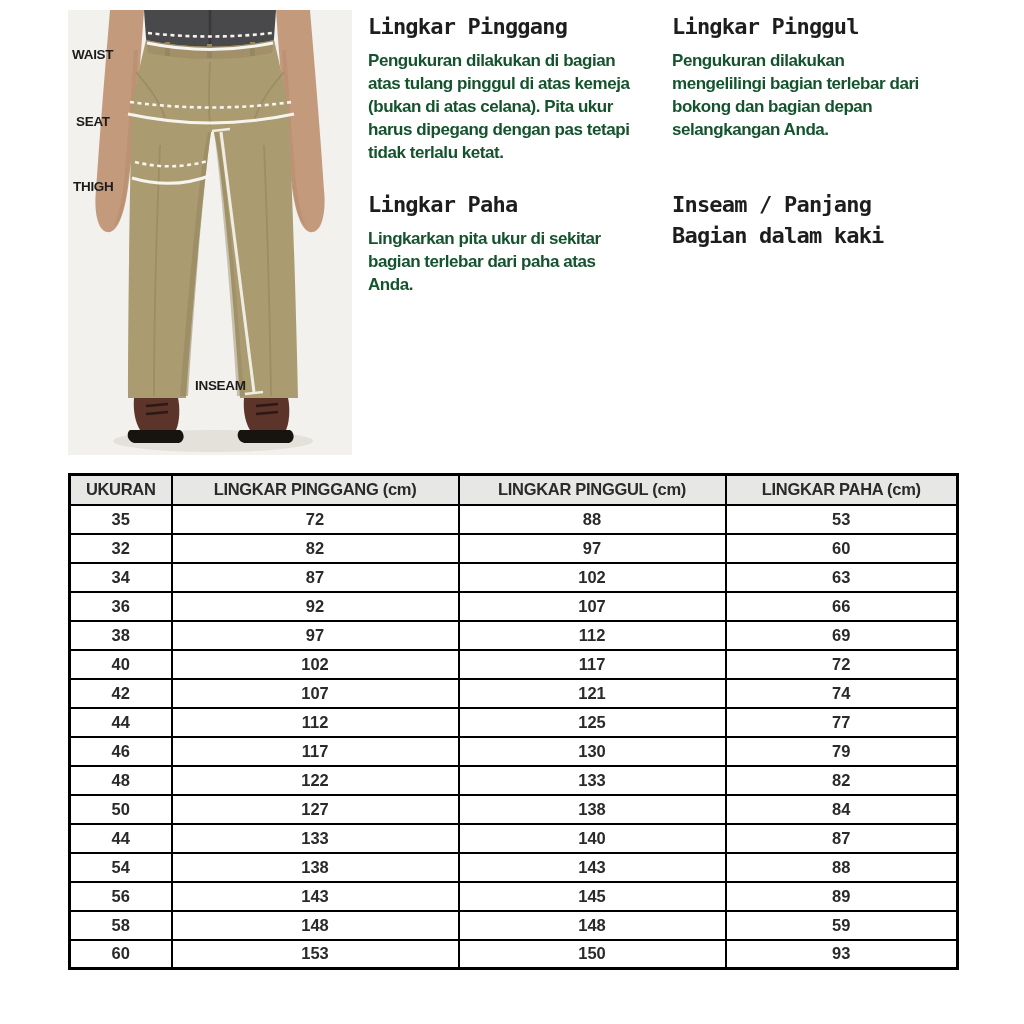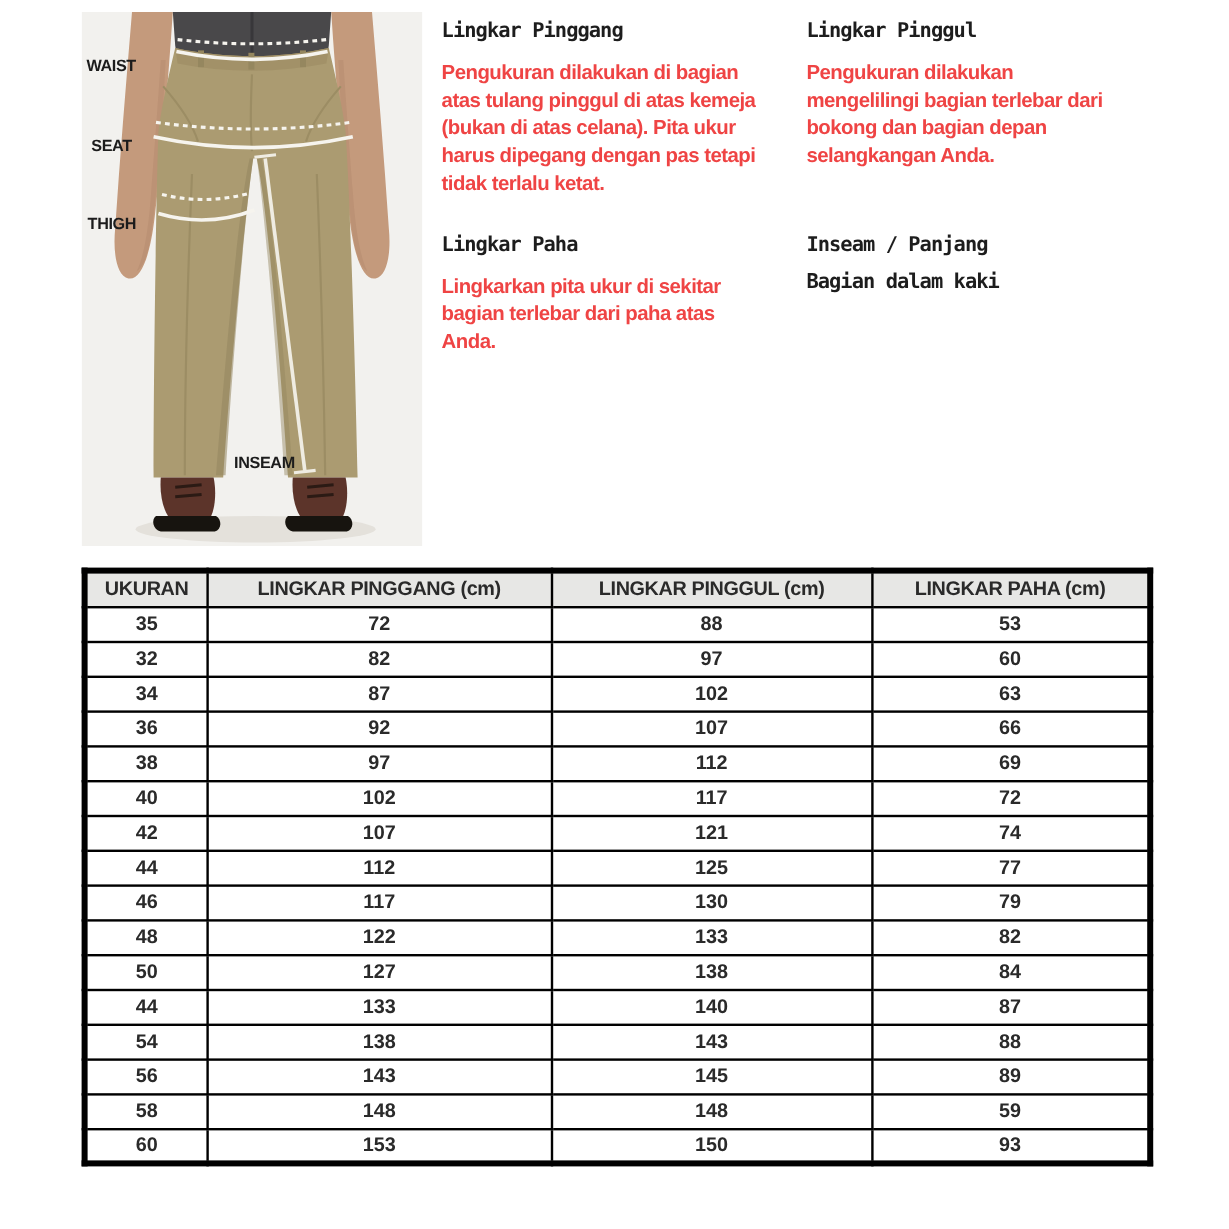--- a/index.html
+++ b/index.html
@@ -24,47 +24,47 @@
     font-family: "Liberation Sans", sans-serif;
     font-weight: 800;
     font-size: 13.5px;
     letter-spacing: -0.3px;
     fill: #1c1c1c;
   }
   .sec { position: absolute; }
   .sec h2 {
     font-family: "DejaVu Sans Mono", monospace;
     font-weight: 700;
-    font-size: 17px;
+    font-size: 22px;
     line-height: 31px;
     letter-spacing: -0.8px;
     color: #1d1d1d;
     white-space: pre-line;
   }
   .sec p {
     margin-top: 7px;
     font-family: "Liberation Sans", sans-serif;
     font-weight: 700;
     font-size: 17px;
     line-height: 23px;
     letter-spacing: -0.45px;
-    color: #ef4444;
+    color: #14532d;
     white-space: pre-line;
   }
   .s1 { left: 368px; top: 11px;  width: 300px; }
   .s2 { left: 672px; top: 11px;  width: 300px; }
   .s3 { left: 368px; top: 189px; width: 300px; }
   .s4 { left: 672px; top: 189px; width: 300px; }
   table.size-table {
     position: absolute;
     left: 68px;
     top: 473px;
     width: 888px;
     border-collapse: collapse;
-    border: 5px solid #000000;
+    border: 3px solid #000000;
     table-layout: fixed;
   }
   table.size-table th, table.size-table td {
     border: 2px solid #000000;
     text-align: center;
     vertical-align: middle;
     font-family: "Liberation Sans", sans-serif;
     font-weight: 700;
     color: #2a2a2a;
     height: 29px;

